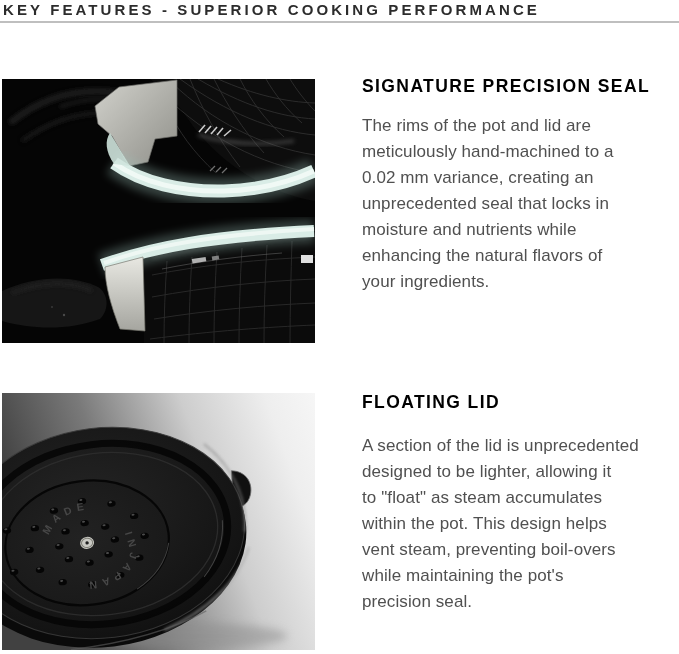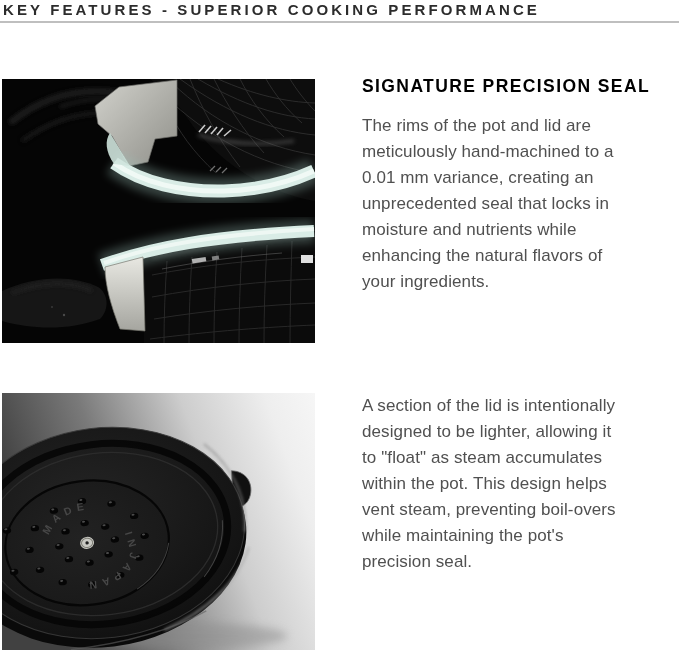--- a/index.html
+++ b/index.html
@@ -130,21 +130,21 @@
         <circle cx="62" cy="236" r="1.2" fill="#4a4a4a"></circle>
           <circle cx="50" cy="228" r="0.9" fill="#3c3c3c"></circle>
       </g>
     </svg>
   </figure>
 
   <div class="copy copy-1">
     <h2 class="feature-heading">SIGNATURE PRECISION SEAL</h2>
     <p class="feature-body">The rims of the pot and lid are
 meticulously hand-machined to a
-0.01 mm variance, creating an
+0.02 mm variance, creating an
 unprecedented seal that locks in
 moisture and nutrients while
 enhancing the natural flavors of
 your ingredients.</p>
   </div>
 
   <figure class="figure fig-2">
     <svg width="313" height="257" viewBox="0 0 313 257" xmlns="http://www.w3.org/2000/svg">
       <defs>
         <linearGradient id="bg2" x1="0" y1="0.3" x2="1" y2="0">
@@ -255,21 +255,22 @@
         <g>
           <ellipse cx="84" cy="148" rx="7" ry="6" fill="#c9c9c3"></ellipse>
           <ellipse cx="84" cy="148" rx="5.6" ry="4.7" fill="none" stroke="#7d7d75" stroke-width="1"></ellipse>
           <circle cx="84" cy="148" r="1.7" fill="#1e1e1e"></circle>
         </g>
       </g>
     </svg>
   </figure>
 
   <div class="copy copy-2">
-    <p class="feature-body">A section of the lid is intentionally
+    <h2 class="feature-heading">FLOATING LID</h2>
+    <p class="feature-body">A section of the lid is unprecedented
 designed to be lighter, allowing it
 to "float" as steam accumulates
 within the pot. This design helps
 vent steam, preventing boil-overs
 while maintaining the pot's
 precision seal.</p>
   </div>
 
 </div>
 

